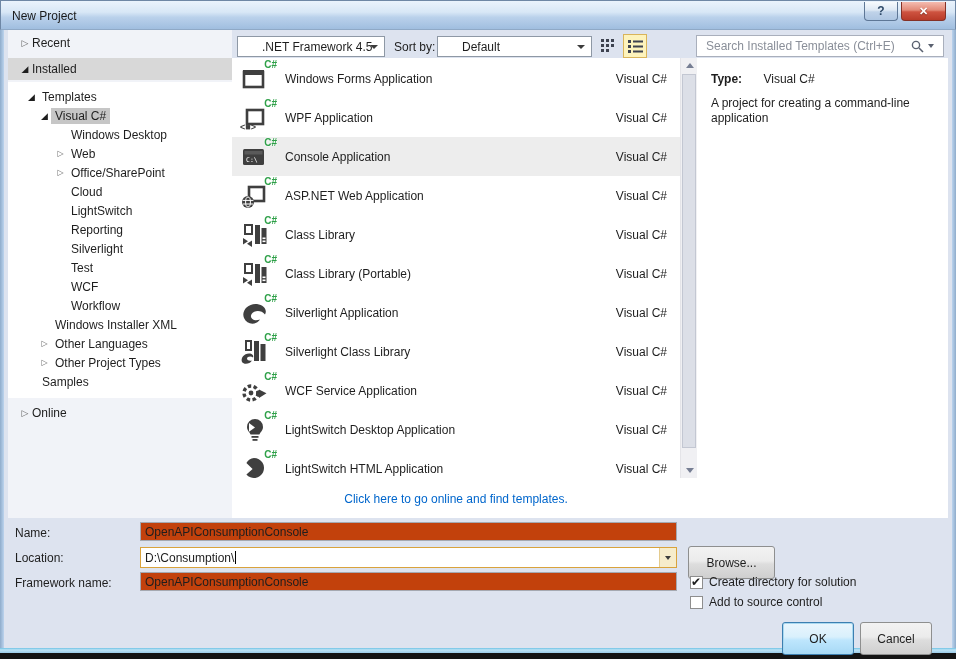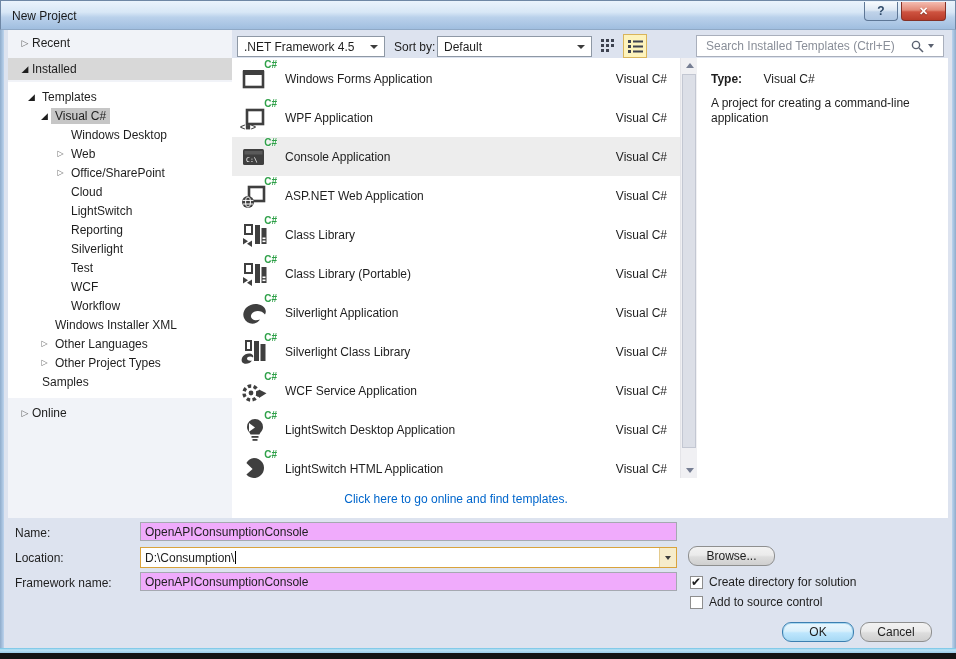--- a/index.html
+++ b/index.html
@@ -37,21 +37,21 @@
   .tree-box{position:absolute;left:0;top:52px;width:224px;height:316px;background:#FFFFFF;padding-top:5px;overflow:hidden}
   .tree-item{height:19px;display:flex;align-items:center;cursor:default;white-space:nowrap}
   .tree-item .expander{width:13px;flex:none;text-align:center;font-size:8px;color:#6b6b6b}
   .tree-item .expander.expanded{font-size:9px;color:#1e1e1e}
   .tree-label{padding:1px 4px}
   .tree-label.selected{background:var(--selection-gray,#C6C6C6)}
   .lvl1{padding-left:17px}.lvl2{padding-left:30px}.lvl3{padding-left:46px}
 
   
   .combo{position:absolute;height:21px;background:#fff;border:1px solid #8E98A5;
-    display:flex;align-items:center;padding:0 20px 0 6px;cursor:default;white-space:nowrap}
+    display:flex;align-items:center;padding:0 20px 0 24px;cursor:default;white-space:nowrap}
   .combo .arrow{position:absolute;right:6px;top:8px;width:0;height:0;
     border-left:4px solid transparent;border-right:4px solid transparent;border-top:4px solid #3c3c3c}
   .cmb-framework{left:233px;top:6px;width:148px}
   .cmb-sort{left:433px;top:6px;width:155px}
   .lbl-sortby{position:absolute;left:390px;top:10px}
   .viewbtn{position:absolute;width:24px;height:24px;top:4px;display:flex;align-items:center;justify-content:center;cursor:default}
   .vb-small{left:592px;border:1px solid transparent}
   .vb-list{left:619px;background:#FDF3BC;border:1px solid #D9B45B}
   .searchbox{position:absolute;left:692px;top:5px;width:248px;height:22px;background:#fff;
     border:1px solid #A9AFBC;display:flex;align-items:center;padding:0 9px}
@@ -82,30 +82,30 @@
   .scr-thumb{position:absolute;left:1px;top:16px;width:14px;height:374px;background:#DCDFE7;border:1px solid #C3C7D2;cursor:default}
 
   
   .infopanel{position:absolute;left:693px;top:28px;width:251px;height:460px;background:#fff;padding:14px 12px 0 14px}
   .info-type{margin-bottom:10px}
   .info-type b{margin-right:18px}
   .info-desc{line-height:15px;width:225px}
 
   
   .form-label{position:absolute;left:11px}
-  .field{position:absolute;left:136px;width:537px;height:19px;background:#f0abfc;border:1px solid #A5A9B1;
+  .field{position:absolute;left:136px;width:537px;height:19px;background:#c2410c;border:1px solid #A5A9B1;
     font:12px "Liberation Sans",sans-serif;color:#1e1e1e;padding:0 4px;outline:none}
   .loc-combo{position:absolute;left:136px;top:517px;width:537px;height:21px;background:#fff;
     border:1px solid var(--focus-gold,#D9A33C);display:flex;align-items:center;padding:0 20px 0 4px}
   .caret{display:inline-block;width:1px;height:13px;background:#000;margin-left:1px;vertical-align:-2px}
   .loc-drop{position:absolute;right:0;top:0;width:17px;height:19px;background:#F6ECCB;
     display:flex;align-items:center;justify-content:center;cursor:default;border-left:1px solid #E4CB8E}
   .loc-drop .arrow{width:0;height:0;border-left:3.5px solid transparent;border-right:3.5px solid transparent;border-top:4px solid #3c3c3c}
 
-  .btn{position:absolute;height:20px;border:1px solid #8E8F8F;border-radius:9px;
+  .btn{position:absolute;height:33px;border:1px solid #8E8F8F;border-radius:3px;
     background:linear-gradient(180deg,#F2F2F2,#EBEBEB 45%,#DDDDDD 55%,#CFCFCF);
     font:12px "Liberation Sans",sans-serif;color:#1e1e1e;cursor:default}
   .btn-browse{left:684px;top:516px;width:87px}
   .btn-ok{left:778px;top:592px;width:72px;border-color:#3C7FB1;
     background:linear-gradient(180deg,#EAF6FD,#D9F0FC 45%,#BEE6FD 55%,#A7D9F5);
     box-shadow:0 0 0 1px #AAD9F0 inset}
   .btn-cancel{left:856px;top:592px;width:72px}
 
   .checkbox{position:absolute;left:686px;display:flex;align-items:center;cursor:default}
   .checkbox .box{width:13px;height:13px;background:#fff;border:1px solid #8E8E8E;margin-right:6px;

